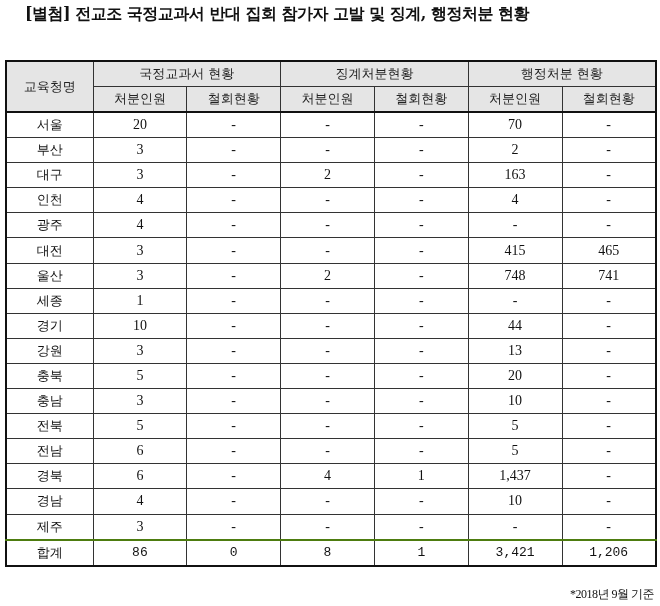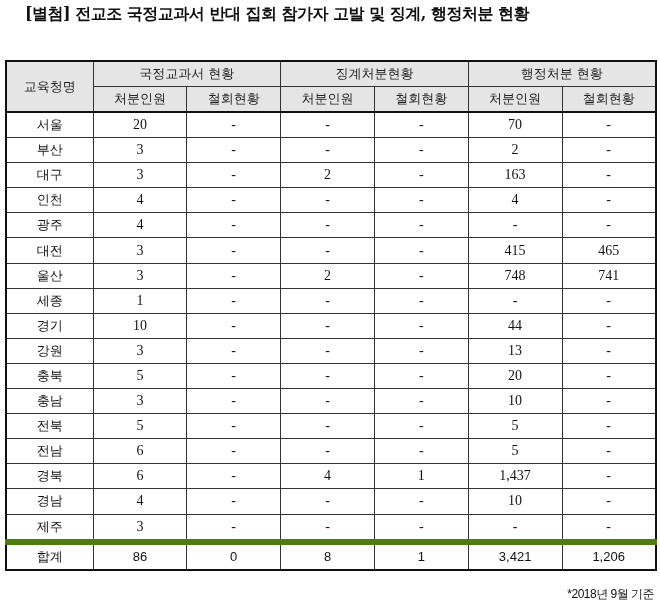--- a/index.html
+++ b/index.html
@@ -62,33 +62,33 @@
     font-size: 13px;
   }
   table.report tbody td.region {
     font-family: "DejaVu Sans", "Liberation Sans", sans-serif;
   }
   table.report tbody td.num {
     font-family: "Liberation Serif", "DejaVu Serif", serif;
     font-size: 14px;
   }
   table.report tbody tr.total td.num {
-    font-family: Liberation Sans, sans-serif;
+    font-family: Liberation Mono, monospace;
     font-size: 13px;
     border-radius: 12px;
   }
   table.report tbody tr.total td.region {
     font-family: "DejaVu Sans", "Liberation Sans", sans-serif;
   }
-  table.report tbody tr.total { border-top: 6px solid #4d7c0f; }
+  table.report tbody tr.total { border-top: 2px solid #4d7c0f; }
   .footnote {
     position: absolute;
     right: 6px;
     top: 586px;
-    font-family: Liberation Sans, sans-serif;
+    font-family: Liberation Serif, serif;
     font-size: 12px;
     letter-spacing: -0.5px;
     color: #111111;
   }
 </style>
 </head>
 <body>
 
 <div class="title">[별첨] 전교조 국정교과서 반대 집회 참가자 고발 및 징계, 행정처분 현황</div>
 

